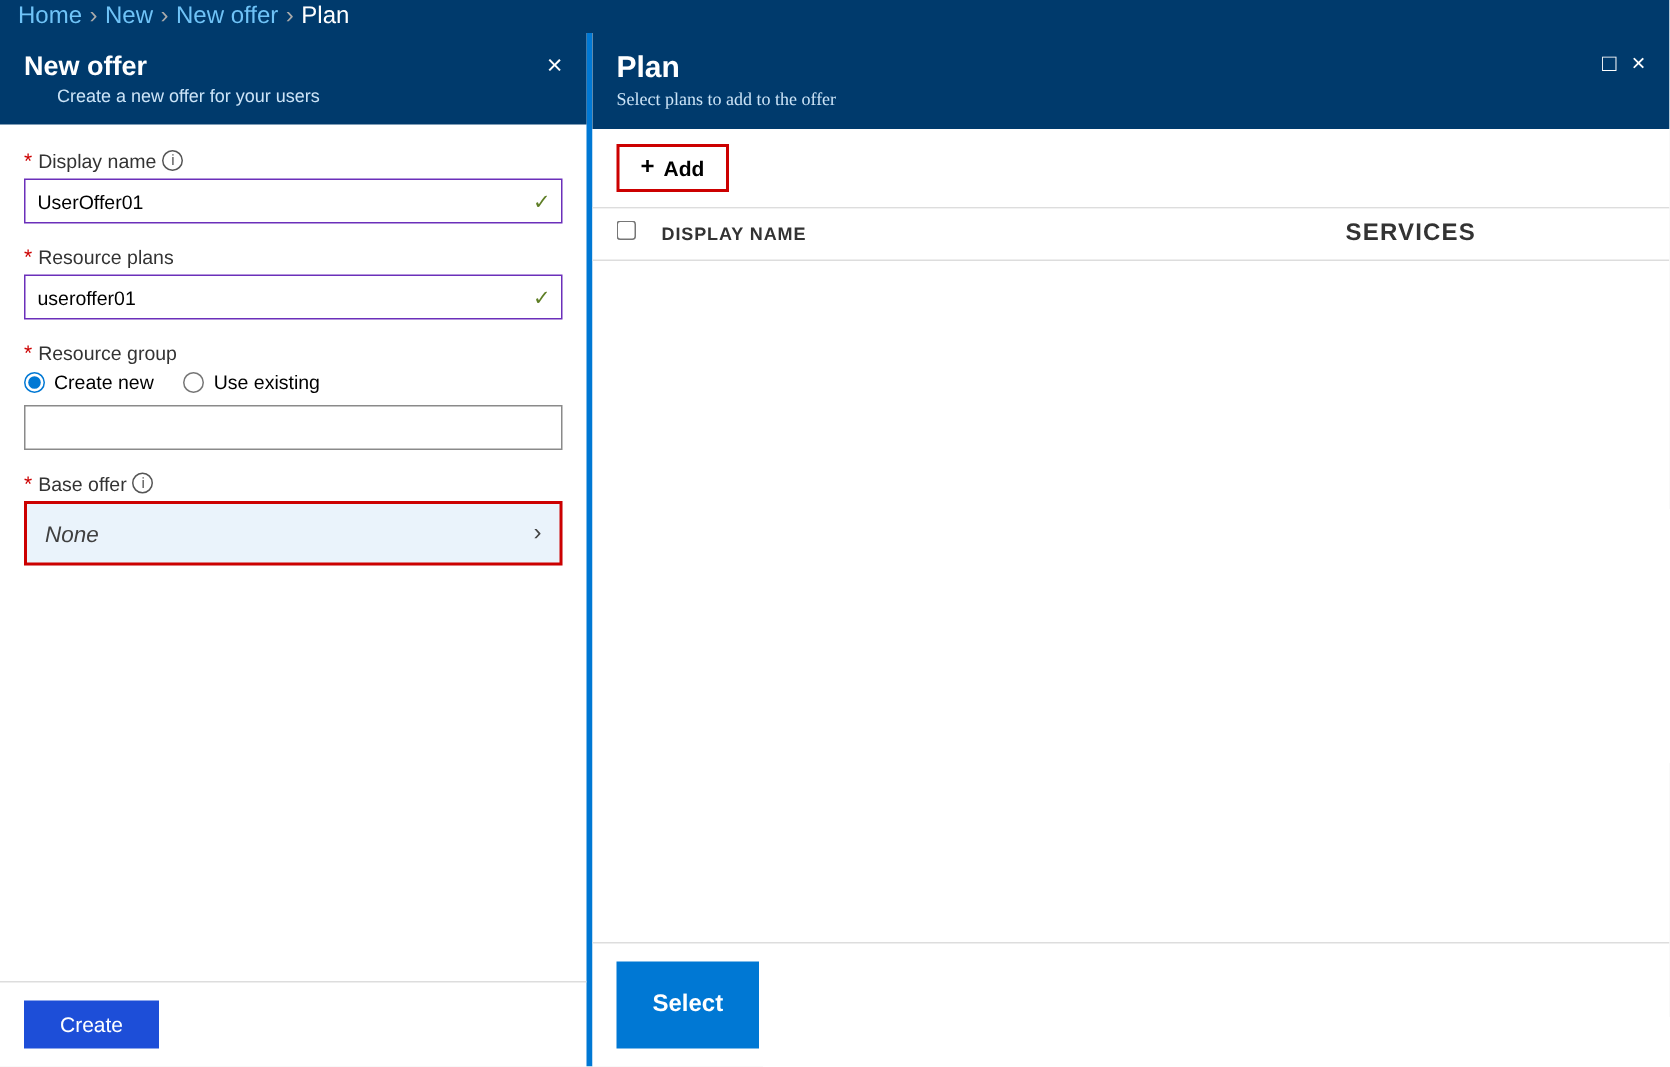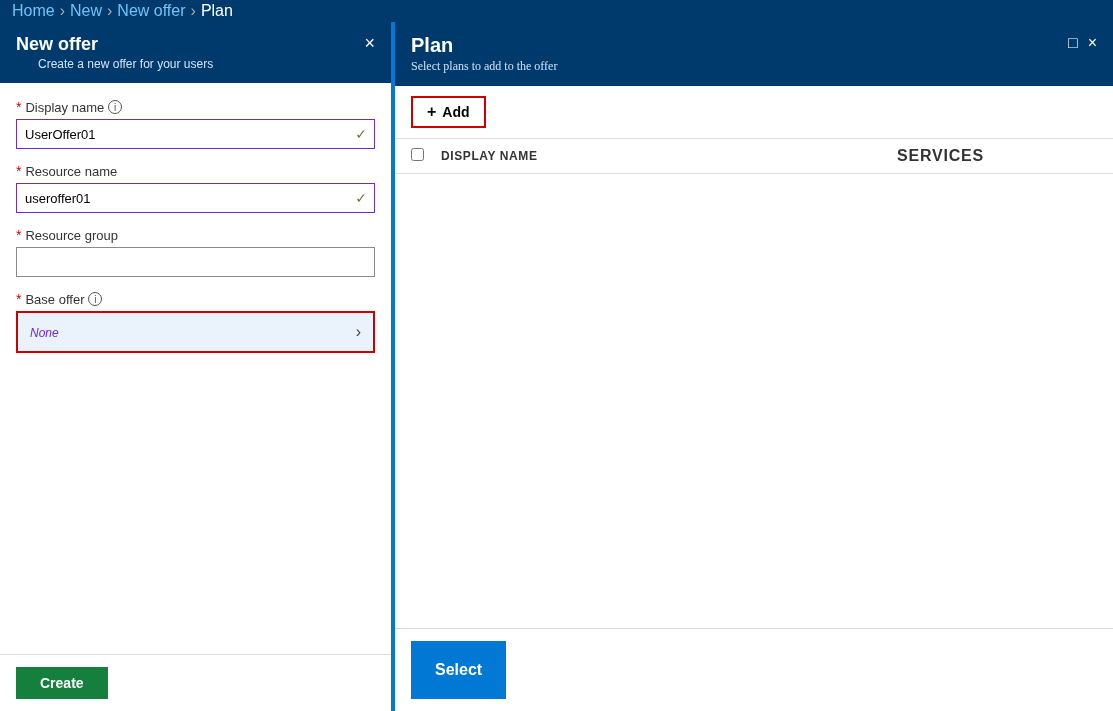--- a/index.html
+++ b/index.html
@@ -134,38 +134,38 @@
       background: #eaf3fb;
       padding: 10px 12px;
       display: flex;
       align-items: center;
       justify-content: space-between;
       cursor: pointer;
       margin-top: 4px;
     }
     .base-plans-value {
       font-style: italic;
-      font-size: 12px;
-      color: #6d28d9;
+      font-size: 15px;
+      color: #404040;
       margin-top: 2px;
     }
     .chevron-right { font-size: 16px; color: #444; }
 
     .panel-footer {
       padding: 12px 16px;
       border-top: 1px solid #ddd;
     }
     .create-btn {
-      background: #15803d;
+      background: #1d4ed8;
       color: #fff;
       border: none;
       padding: 8px 24px;
       font-size: 14px;
       cursor: pointer;
-      font-weight: 700;
+      font-weight: 400;
     }
 
     
     .right-panel {
       flex: 1;
       background: #fff;
       display: flex;
       flex-direction: column;
     }
 
@@ -288,32 +288,42 @@
         </div>
         <div class="input-wrapper">
           <input class="text-input text-input-valid" type="text" value="UserOffer01" style="">
           <span class="input-checkmark">✓</span>
         </div>
       </div>
 
       <div class="field-group">
         <div class="field-label">
           <span class="required-star">*</span>
-          <span>Resource name</span>
+          <span>Resource plans</span>
         </div>
         <div class="input-wrapper">
           <input class="text-input text-input-valid" type="text" value="useroffer01" style="">
           <span class="input-checkmark">✓</span>
         </div>
       </div>
 
       <div class="field-group">
         <div class="field-label">
           <span class="required-star">*</span>
           <span>Resource group</span>
+        </div>
+        <div class="radio-group">
+          <label class="radio-label">
+            <input class="radio-input" type="radio" name="rg" checked="" style="">
+            <span>Create new</span>
+          </label>
+          <label class="radio-label">
+            <input class="radio-input" type="radio" name="rg" style="">
+            <span>Use existing</span>
+          </label>
         </div>
         <input class="resource-group-input" type="text" style="">
       </div>
 
       <div class="field-group">
         <div class="field-label">
           <span class="required-star">*</span>
           <span>Base offer</span>
           <span class="info-icon">i</span>
         </div>

